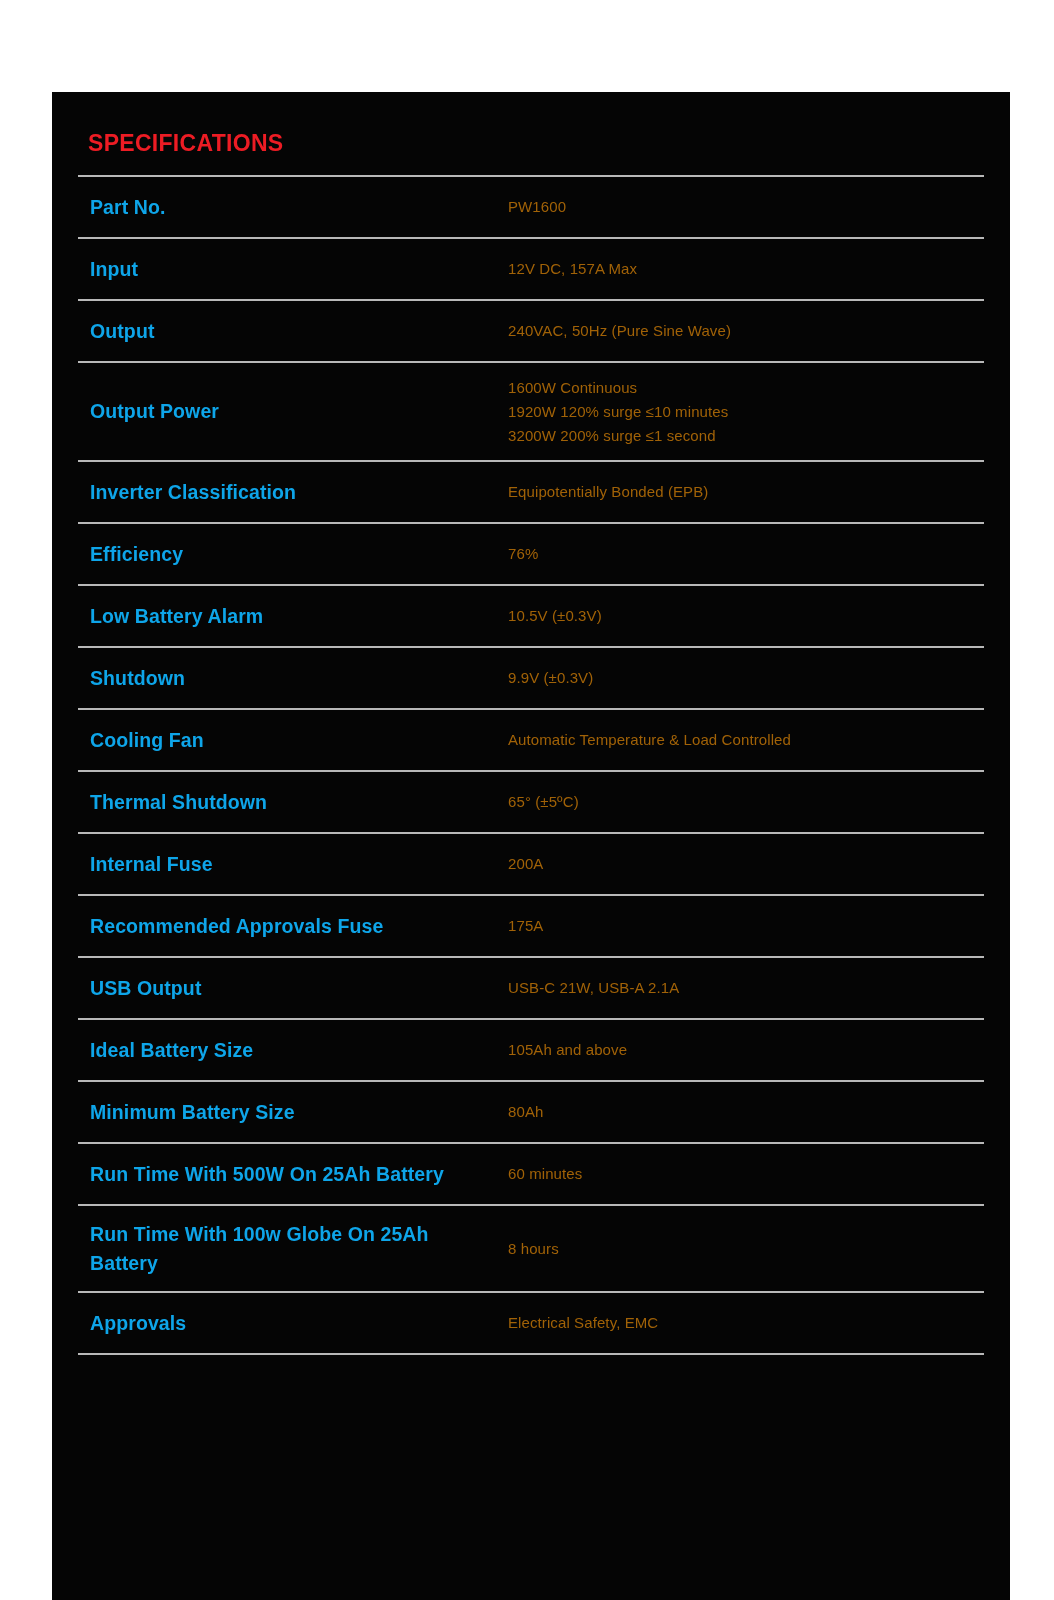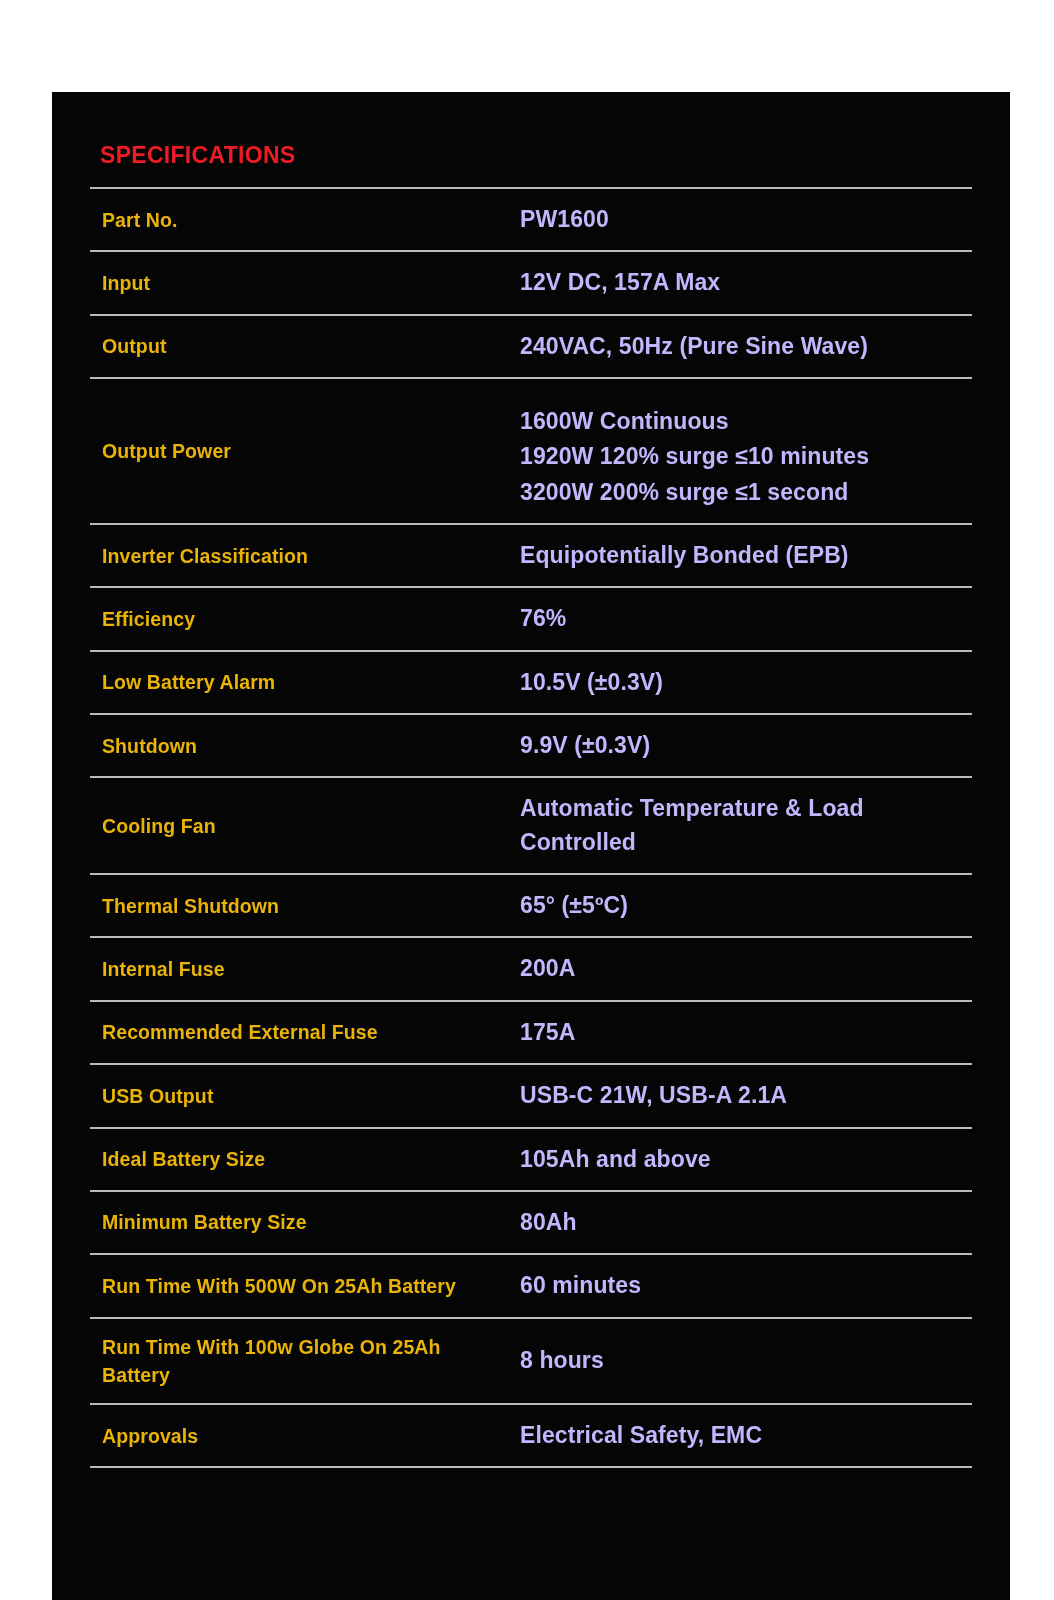--- a/index.html
+++ b/index.html
@@ -12,21 +12,21 @@
     overflow: hidden;
   }
 
   #spec-panel {
     position: absolute;
     left: 52px;
     top: 92px;
     width: 958px;
     height: 1508px;
     background: #050505;
-    padding: 12px;
+    padding: 0;
   }
 
   #spec-title {
     color: #ed1c24;
     font-size: 23px;
     font-weight: bold;
     letter-spacing: 0.3px;
     padding: 38px 0 0 36px;
   }
 
@@ -38,43 +38,43 @@
   .spec-row {
     display: flex;
     align-items: stretch;
     border-bottom: 2px solid #b9b9b9;
     min-height: 62px;
   }
 
   .spec-label {
     width: 430px;
     flex: 0 0 430px;
-    color: #eab308;
+    color: #0ea5e9;
     font-size: 19.5px;
     font-weight: bold;
     line-height: 1.45;
     padding: 14px 12px 14px 12px;
     display: flex;
     align-items: center;
     letter-spacing: 0.1px;
   }
 
   .spec-value {
     flex: 1 1 auto;
-    color: #c4b5fd;
-    font-size: 23px;
-    font-weight: bold;
+    color: #a16207;
+    font-size: 15px;
+    font-weight: normal;
     line-height: 1.45;
     padding: 14px 8px 14px 0;
     display: flex;
     align-items: center;
     letter-spacing: 0.1px;
   }
 
-  .spec-value span { display: block; margin-top: 12px; }
+  .spec-value span { display: block; }
   .spec-value .vline + .vline { margin-top: 2px; }
 </style>
 </head>
 <body>
 
 <div id="spec-panel">
 
   <div id="spec-title">SPECIFICATIONS</div>
 
   <div id="spec-table">
@@ -123,21 +123,21 @@
       </div>
       <div class="spec-row">
         <div class="spec-label">Thermal Shutdown</div>
         <div class="spec-value">65° (±5ºC)</div>
       </div>
       <div class="spec-row">
         <div class="spec-label">Internal Fuse</div>
         <div class="spec-value">200A</div>
       </div>
       <div class="spec-row">
-        <div class="spec-label">Recommended External Fuse</div>
+        <div class="spec-label">Recommended Approvals Fuse</div>
         <div class="spec-value">175A</div>
       </div>
       <div class="spec-row">
         <div class="spec-label">USB Output</div>
         <div class="spec-value">USB-C 21W, USB-A 2.1A</div>
       </div>
       <div class="spec-row">
         <div class="spec-label">Ideal Battery Size</div>
         <div class="spec-value">105Ah and above</div>
       </div>

